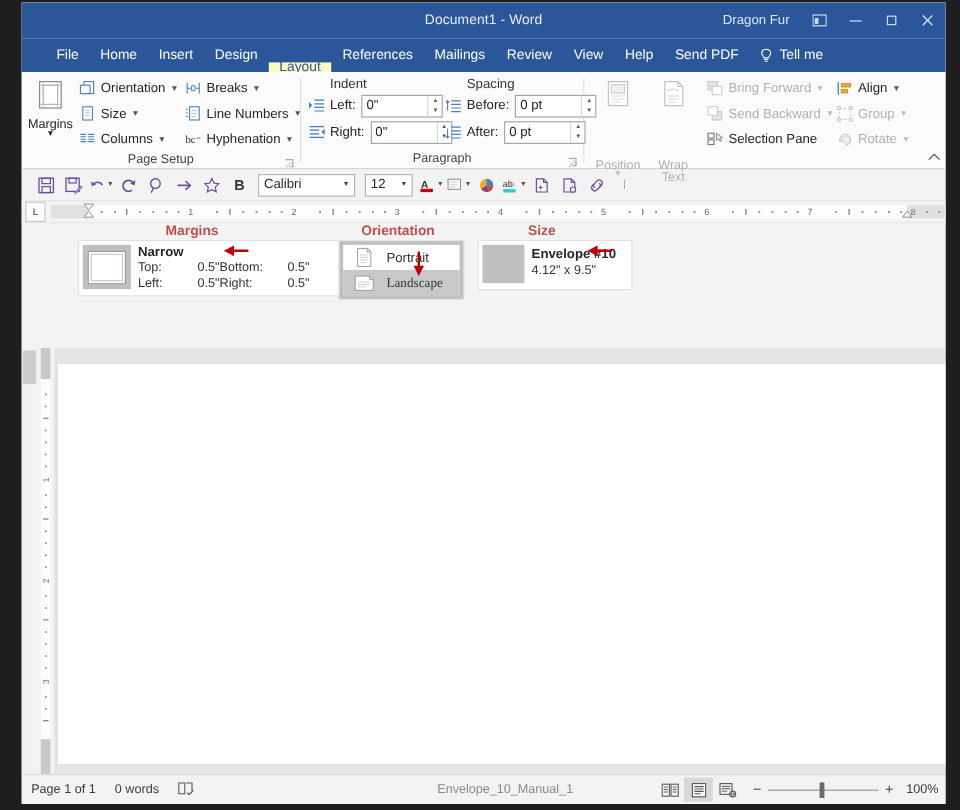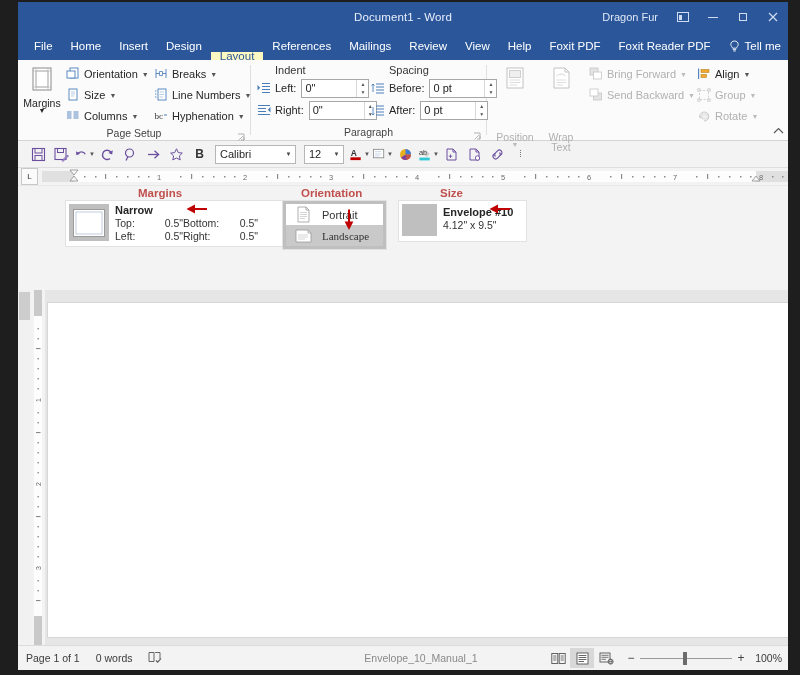--- a/index.html
+++ b/index.html
@@ -29,21 +29,21 @@
   .acct{color:#dfe7f6;font-size:11px;padding:0 10px;white-space:nowrap;}
   .tb-btn{
     width:30px;height:30px;display:flex;align-items:center;justify-content:center;
     color:#cfdcf2;
   }
   .tb-btn svg{display:block;}
 
   
   .tabbar{
     height:28px;background:#2b579a;flex:0 0 auto;
-    display:flex;align-items:stretch;padding-left:7px;
+    display:flex;align-items:stretch;padding-left:20px;
   }
   .tab{
     display:flex;align-items:center;padding:0 9px;
     color:#ffffff;font-size:11.5px;white-space:nowrap;cursor:default;
   }
   .tab.active{background:#fef9c3;color:#2b579a;margin-top:20px;}
   .tabbar .spacer{flex:1 1 auto;}
   .tab-icon{display:inline-flex;margin-right:5px;align-items:center;}
 
   
@@ -216,22 +216,21 @@
     <div class="tab">File</div>
     <div class="tab">Home</div>
     <div class="tab">Insert</div>
     <div class="tab">Design</div>
     <div class="tab active">Layout</div>
     <div class="tab">References</div>
     <div class="tab">Mailings</div>
     <div class="tab">Review</div>
     <div class="tab">View</div>
     <div class="tab">Help</div>
-    <div class="tab">Foxit PDF</div>
-    <div class="tab">Foxit Reader PDF</div>
+    <div class="tab">Send PDF</div>
     <div class="tab">
       <span class="tab-icon">
         <svg width="11" height="13" viewBox="0 0 11 13">
             <path d="M5.5 1 C3.2 1 1.8 2.6 1.8 4.4 C1.8 6 3.3 6.9 3.6 8.2 L7.4 8.2 C7.7 6.9 9.2 6 9.2 4.4 C9.2 2.6 7.8 1 5.5 1 Z" fill="none" stroke="#ffffff" stroke-width="0.9"></path>
             <path d="M3.9 9.6 L7.1 9.6 M4.3 11 L6.7 11" stroke="#ffffff" stroke-width="0.9"></path>
           </svg>
       </span>
       <span>Tell me</span>
     </div>
     <div class="spacer"></div>
@@ -459,20 +458,30 @@
           </div>
           <div class="smbtn dis">
             <span class="ic">
               <svg width="14" height="14" viewBox="0 0 14 14">
                   <rect x="4.5" y="5" width="8" height="7" fill="#e4e4e4" stroke="#c6c6c6" stroke-width="0.8"></rect>
                   <rect x="1" y="1" width="8" height="7" fill="#fff" stroke="#c6c6c6" stroke-width="0.8"></rect>
                 </svg>
             </span>
             <span>Send Backward</span>
             <span class="ar">▼</span>
+          </div>
+          <div class="smbtn">
+            <span class="ic">
+              <svg width="14" height="14" viewBox="0 0 14 14">
+                  <rect x="1" y="2" width="5" height="4" fill="none" stroke="#777" stroke-width="0.9"></rect>
+                  <rect x="1" y="7.5" width="5" height="4" fill="none" stroke="#777" stroke-width="0.9"></rect>
+                  <path d="M8 2 L8 8 L10 6.5 L11.2 9 L12.3 8.4 L11.1 6 L13 5.6 Z" fill="#eeeeee" stroke="#777" stroke-width="0.7"></path>
+                </svg>
+            </span>
+            <span>Selection Pane</span>
           </div>
         </div>
 
         <div class="col" style="width:70px;">
           <div class="smbtn">
             <span class="ic">
               <svg width="14" height="14" viewBox="0 0 14 14">
                   <path d="M1.6 1.5 L1.6 12" stroke="#4a7ebb" stroke-width="1.1"></path>
                   <rect x="4" y="2.5" width="8" height="3" fill="#f0a830" stroke="#b7861f" stroke-width="0.6"></rect>
                   <rect x="4" y="7.5" width="5.5" height="3" fill="#f0a830" stroke="#b7861f" stroke-width="0.6"></rect>

